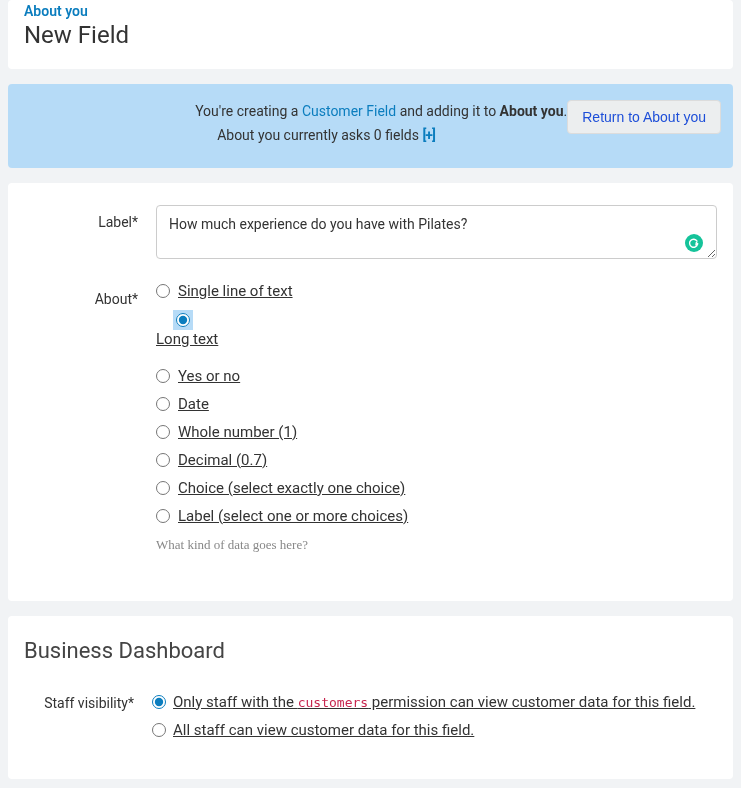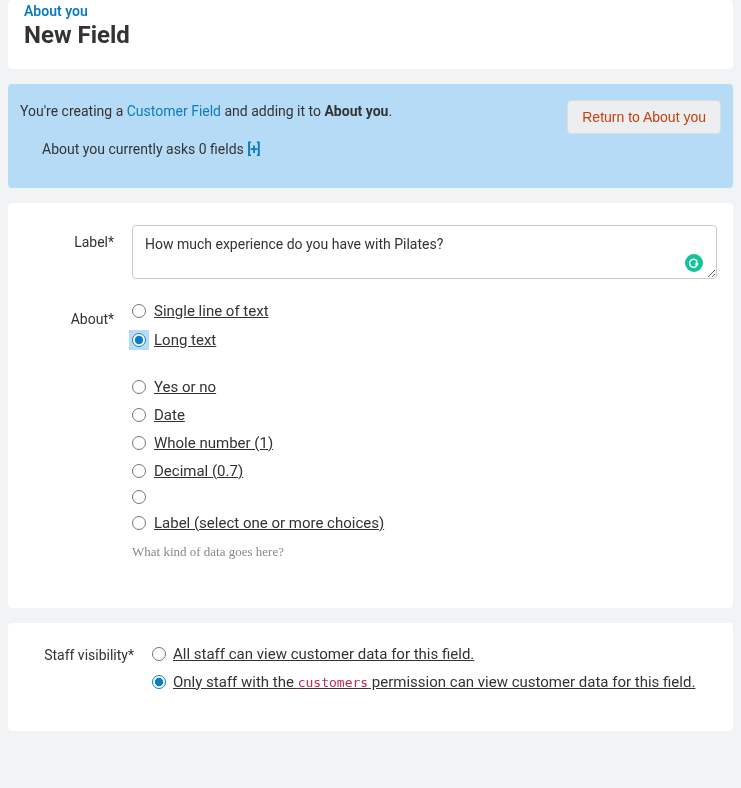--- a/index.html
+++ b/index.html
@@ -22,47 +22,47 @@
   }
   .breadcrumb {
     color: #0b7dbe;
     font-size: 14px;
     font-weight: 600;
     margin-bottom: 2px;
   }
   .page-title {
     color: #333;
     font-size: 24px;
-    font-weight: 700;
+    font-weight: 400;
   }
   .info-banner {
     background: #b6dbf7;
     border-radius: 4px;
     margin: 0 8px 15px 8px;
-    padding: 16px 12px 26px 12px;
+    padding: 16px 12px 20px 12px;
     display: flex;
     align-items: flex-start;
-    justify-content: space-between;
+    justify-content: flex-end;
   }
   .info-text { line-height: 1.7; }
   .info-line1 { color: #333; }
   .info-link { color: #0b7dbe; }
   .info-strong { font-weight: 700; }
-  .info-line2 { margin-left: 22px; margin-top: 14px; }
+  .info-line2 { margin-left: 22px; }
   .expand-icon { color: #0b7dbe; font-weight: 700; letter-spacing: -1px; cursor: pointer; }
   .return-btn {
     background: #eceeef;
     border: 1px solid #dcdcdc;
     border-radius: 4px;
     padding: 8px 14px;
     font-size: 14px;
-    color: #c2410c;
+    color: #1d4ed8;
     cursor: pointer;
   }
-  .form-card { padding: 22px 16px 28px 4px; }
+  .form-card { padding: 22px 16px 28px 28px; }
   .form-row {
     display: flex;
     align-items: flex-start;
     margin-bottom: 20px;
   }
   .form-label {
     width: 120px;
     text-align: right;
     padding-right: 18px;
     padding-top: 9px;
@@ -183,21 +183,21 @@
 
   <div class="form-row">
     <div class="form-label">About*</div>
     <div class="form-control">
       <div class="radio-list">
         <label class="radio-item">
           <input type="radio" name="type" style="">
           <span class="radio-label">Single line of text</span>
         </label>
         <div style="margin-bottom:10px;">
-          <label class="radio-item highlighted" style="margin-bottom:18px;">
+          <label class="radio-item highlighted" style="margin-bottom:9px;flex-direction:column;">
             <span class="radio-input-wrap">
               <input type="radio" name="type" checked="" style="margin-right: 0px;">
             </span>
             <span class="radio-label">Long text</span>
           </label>
         </div>
         <label class="radio-item">
           <input type="radio" name="type" style="">
           <span class="radio-label">Yes or no</span>
         </label>
@@ -208,42 +208,44 @@
         <label class="radio-item">
           <input type="radio" name="type" style="">
           <span class="radio-label">Whole number (1)</span>
         </label>
         <label class="radio-item">
           <input type="radio" name="type" style="">
           <span class="radio-label">Decimal (0.7)</span>
         </label>
         <label class="radio-item">
           <input type="radio" name="type" style="">
+          <span class="radio-label">Choice (select exactly one choice)</span>
         </label>
         <label class="radio-item">
           <input type="radio" name="type" style="">
           <span class="radio-label">Label (select one or more choices)</span>
         </label>
       </div>
       <div class="help-text">What kind of data goes here?</div>
     </div>
   </div>
 
 </div>
 
 <div class="card section-card">
+  <div class="section-title">Business Dashboard</div>
 
   <div class="form-row visibility">
     <div class="form-label">Staff visibility*</div>
     <div class="form-control">
-      <label class="radio-item vis">
-        <input type="radio" name="vis" style="">
-        <span class="radio-label">All staff can view customer data for this field.</span>
-      </label>
       <label class="radio-item vis">
         <input type="radio" name="vis" checked="" style="">
         <span class="radio-label">
           <span>Only staff with the </span><span class="code">customers</span><span> permission can view customer data for this field.</span>
         </span>
       </label>
+      <label class="radio-item vis">
+        <input type="radio" name="vis" style="">
+        <span class="radio-label">All staff can view customer data for this field.</span>
+      </label>
     </div>
   </div>
 </div>
 
 </body></html>

